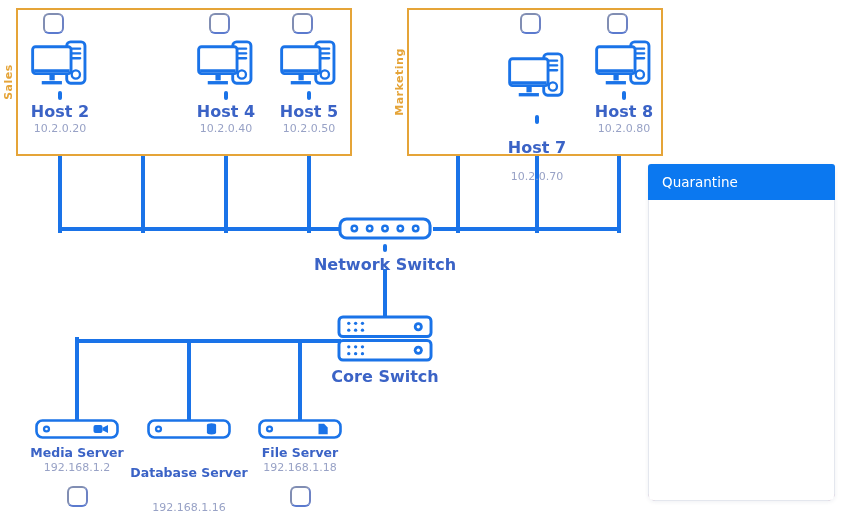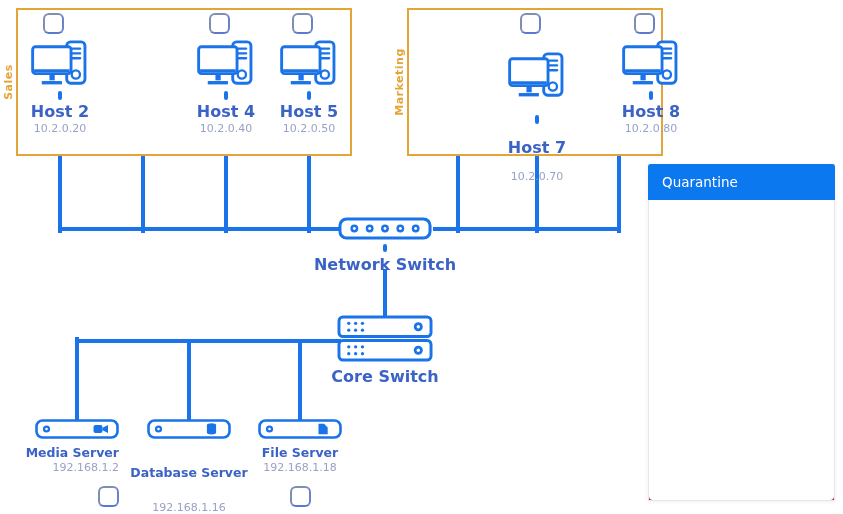--- a/index.html
+++ b/index.html
@@ -36,21 +36,21 @@
   .coreswitch-icon { width:96px; height:47px; display:block; }
   .switch-node .dash { margin:4px 0 2px; height:8px; }
 
   .server { position:absolute; top:419px; width:84px; display:flex; flex-direction:column; align-items:center; }
   .server-icon { width:84px; height:20px; display:block; }
   .server .node-name { margin-top:7px; font-size:12.5px; }
   .server .checkbox { margin-top:11px; }
 
   .quarantine {
     position:absolute; left:648px; top:164px; width:187px; height:337px;
-    background:#be185d; border:1px solid #e4e7ee; border-radius:0;
+    background:#be185d; border:1px solid #e4e7ee; border-radius:7px;
     box-shadow:0 1px 4px rgba(30,40,80,.07);
   }
   .quarantine-header {
     height:36px; margin:-1px -1px 0 -1px; padding:0 14px;
     background:#0b78f0; color:#fff; font-size:13.5px;
     display:flex; align-items:center; border-radius:3px 3px 0 0;
   }
   .quarantine-body { width:100%; height:calc(100% - 35px); background:#fff; border-radius:0 0 4px 4px; }
 </style>
 </head>
@@ -193,21 +193,21 @@
 
   <div class="host" style="left:495px;gap:12px;">
     <span class="checkbox"></span>
     <svg class="host-icon">
         <use href="#sym-desktop"></use>
       </svg>
     <span class="dash"></span>
     <span class="node-name">Host 7</span>
     <span class="node-ip">10.2.0.70</span>
   </div>
-  <div class="host" style="left:609px;">
+  <div class="host" style="left:582px;">
     <span class="checkbox"></span>
     <svg class="host-icon">
         <use href="#sym-desktop"></use>
       </svg>
     <span class="dash"></span>
     <span class="node-name">Host 8</span>
     <span class="node-ip">10.2.0.80</span>
   </div>
 
   <div class="switch-node" style="left:337px;top:315px;">
@@ -218,21 +218,21 @@
   </div>
 
   <div class="switch-node" style="left:337px;top:217px;">
     <svg class="netswitch-icon">
         <use href="#sym-netswitch"></use>
       </svg>
     <span class="dash"></span>
     <span class="node-name">Network Switch</span>
   </div>
 
-  <div class="server" style="left:35px;align-items:flex-end;">
+  <div class="server" style="left:35px;">
     <svg class="server-icon">
         <use href="#sym-server-media"></use>
       </svg>
     <span class="node-name">Media Server</span>
     <span class="node-ip">192.168.1.2</span>
     <span class="checkbox"></span>
   </div>
   <div class="server" style="left:147px;gap:20px;">
     <svg class="server-icon">
         <use href="#sym-server-db"></use>

